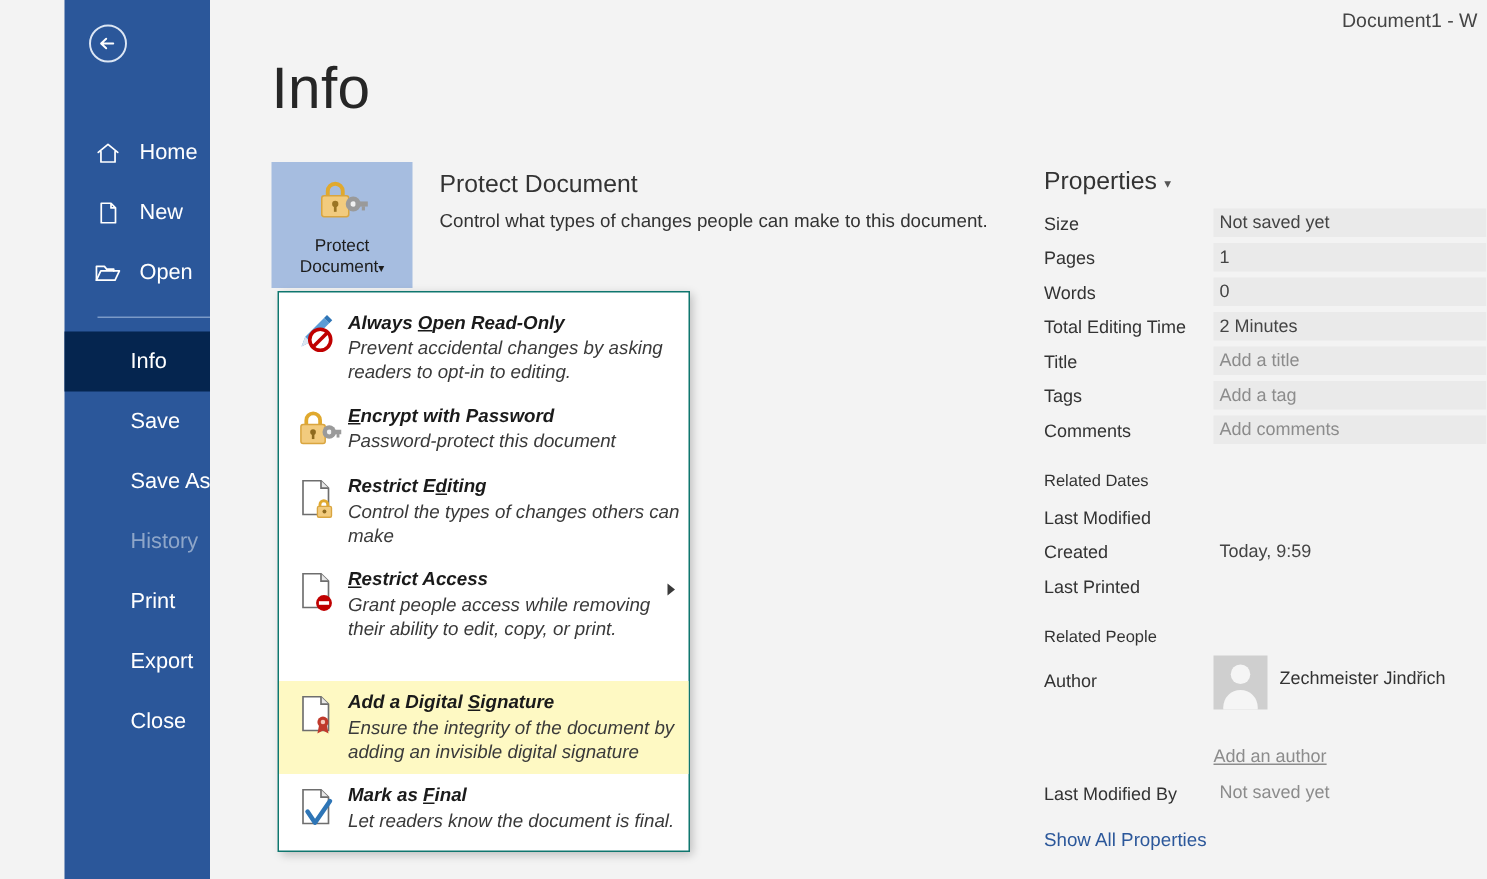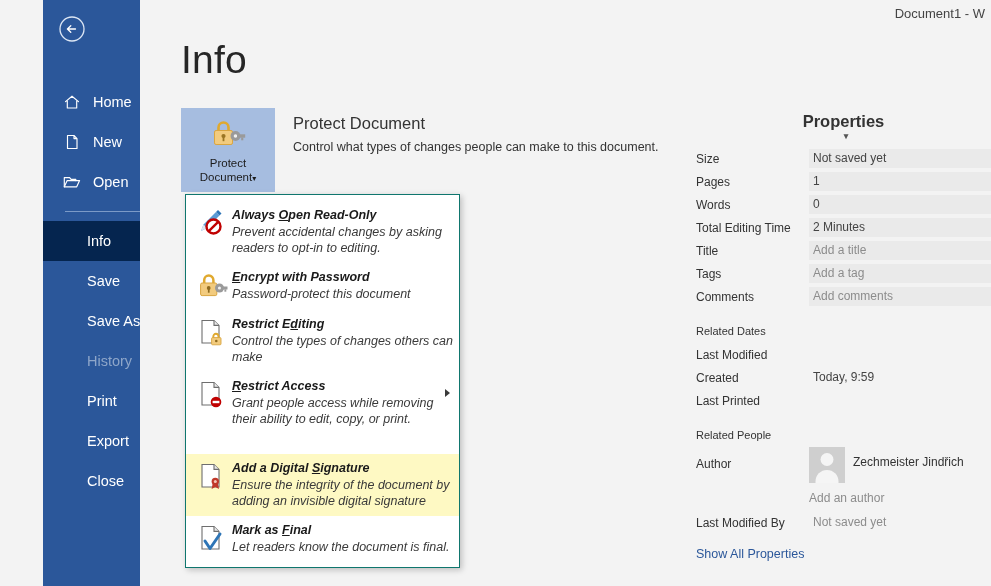--- a/index.html
+++ b/index.html
@@ -131,24 +131,23 @@
     position: absolute; right: 9px; top: 17px;
     width: 0; height: 0;
     border-left: 5px solid #3a3a3a;
     border-top: 4px solid transparent;
     border-bottom: 4px solid transparent;
   }
 
   
   .props { position: absolute; left: 556px; top: 112px; width: 295px; }
   .props-head {
-    font-size: 16.5px; color: #333; font-weight: 700;
+    font-size: 16.5px; color: #333; font-weight: 400;
     margin-bottom: 6px; display: flex; align-items: center;
     cursor: pointer;
-    flex-direction: column;
   }
   .props-head .dd { font-size: 9px; margin-left: 5px; color: #555; }
   .prop-row {
     display: flex; align-items: center;
     height: 23px;
   }
   .prop-k {
     flex: 0 0 113px; font-size: 12px; color: #333;
     white-space: nowrap;
   }
@@ -184,21 +183,21 @@
     width: 23px; height: 13px;
     border-radius: 12px 12px 0 0;
     background: #f5f5f5;
   }
   .author-name {
     font-size: 12px; color: #333; padding-left: 8px; padding-top: 8px;
     white-space: nowrap;
   }
   .add-author {
     font-size: 12px; color: #8c8c8c;
-    padding-left: 113px; margin-top: 8px;
+    padding-left: 113px; margin-top: 24px; text-decoration: underline;
   }
   .show-all {
     font-size: 12.5px; color: #2b579a;
     margin-top: 13px; cursor: pointer;
   }
 </style>
 </head>
 <body>
 
 <div id="root">

